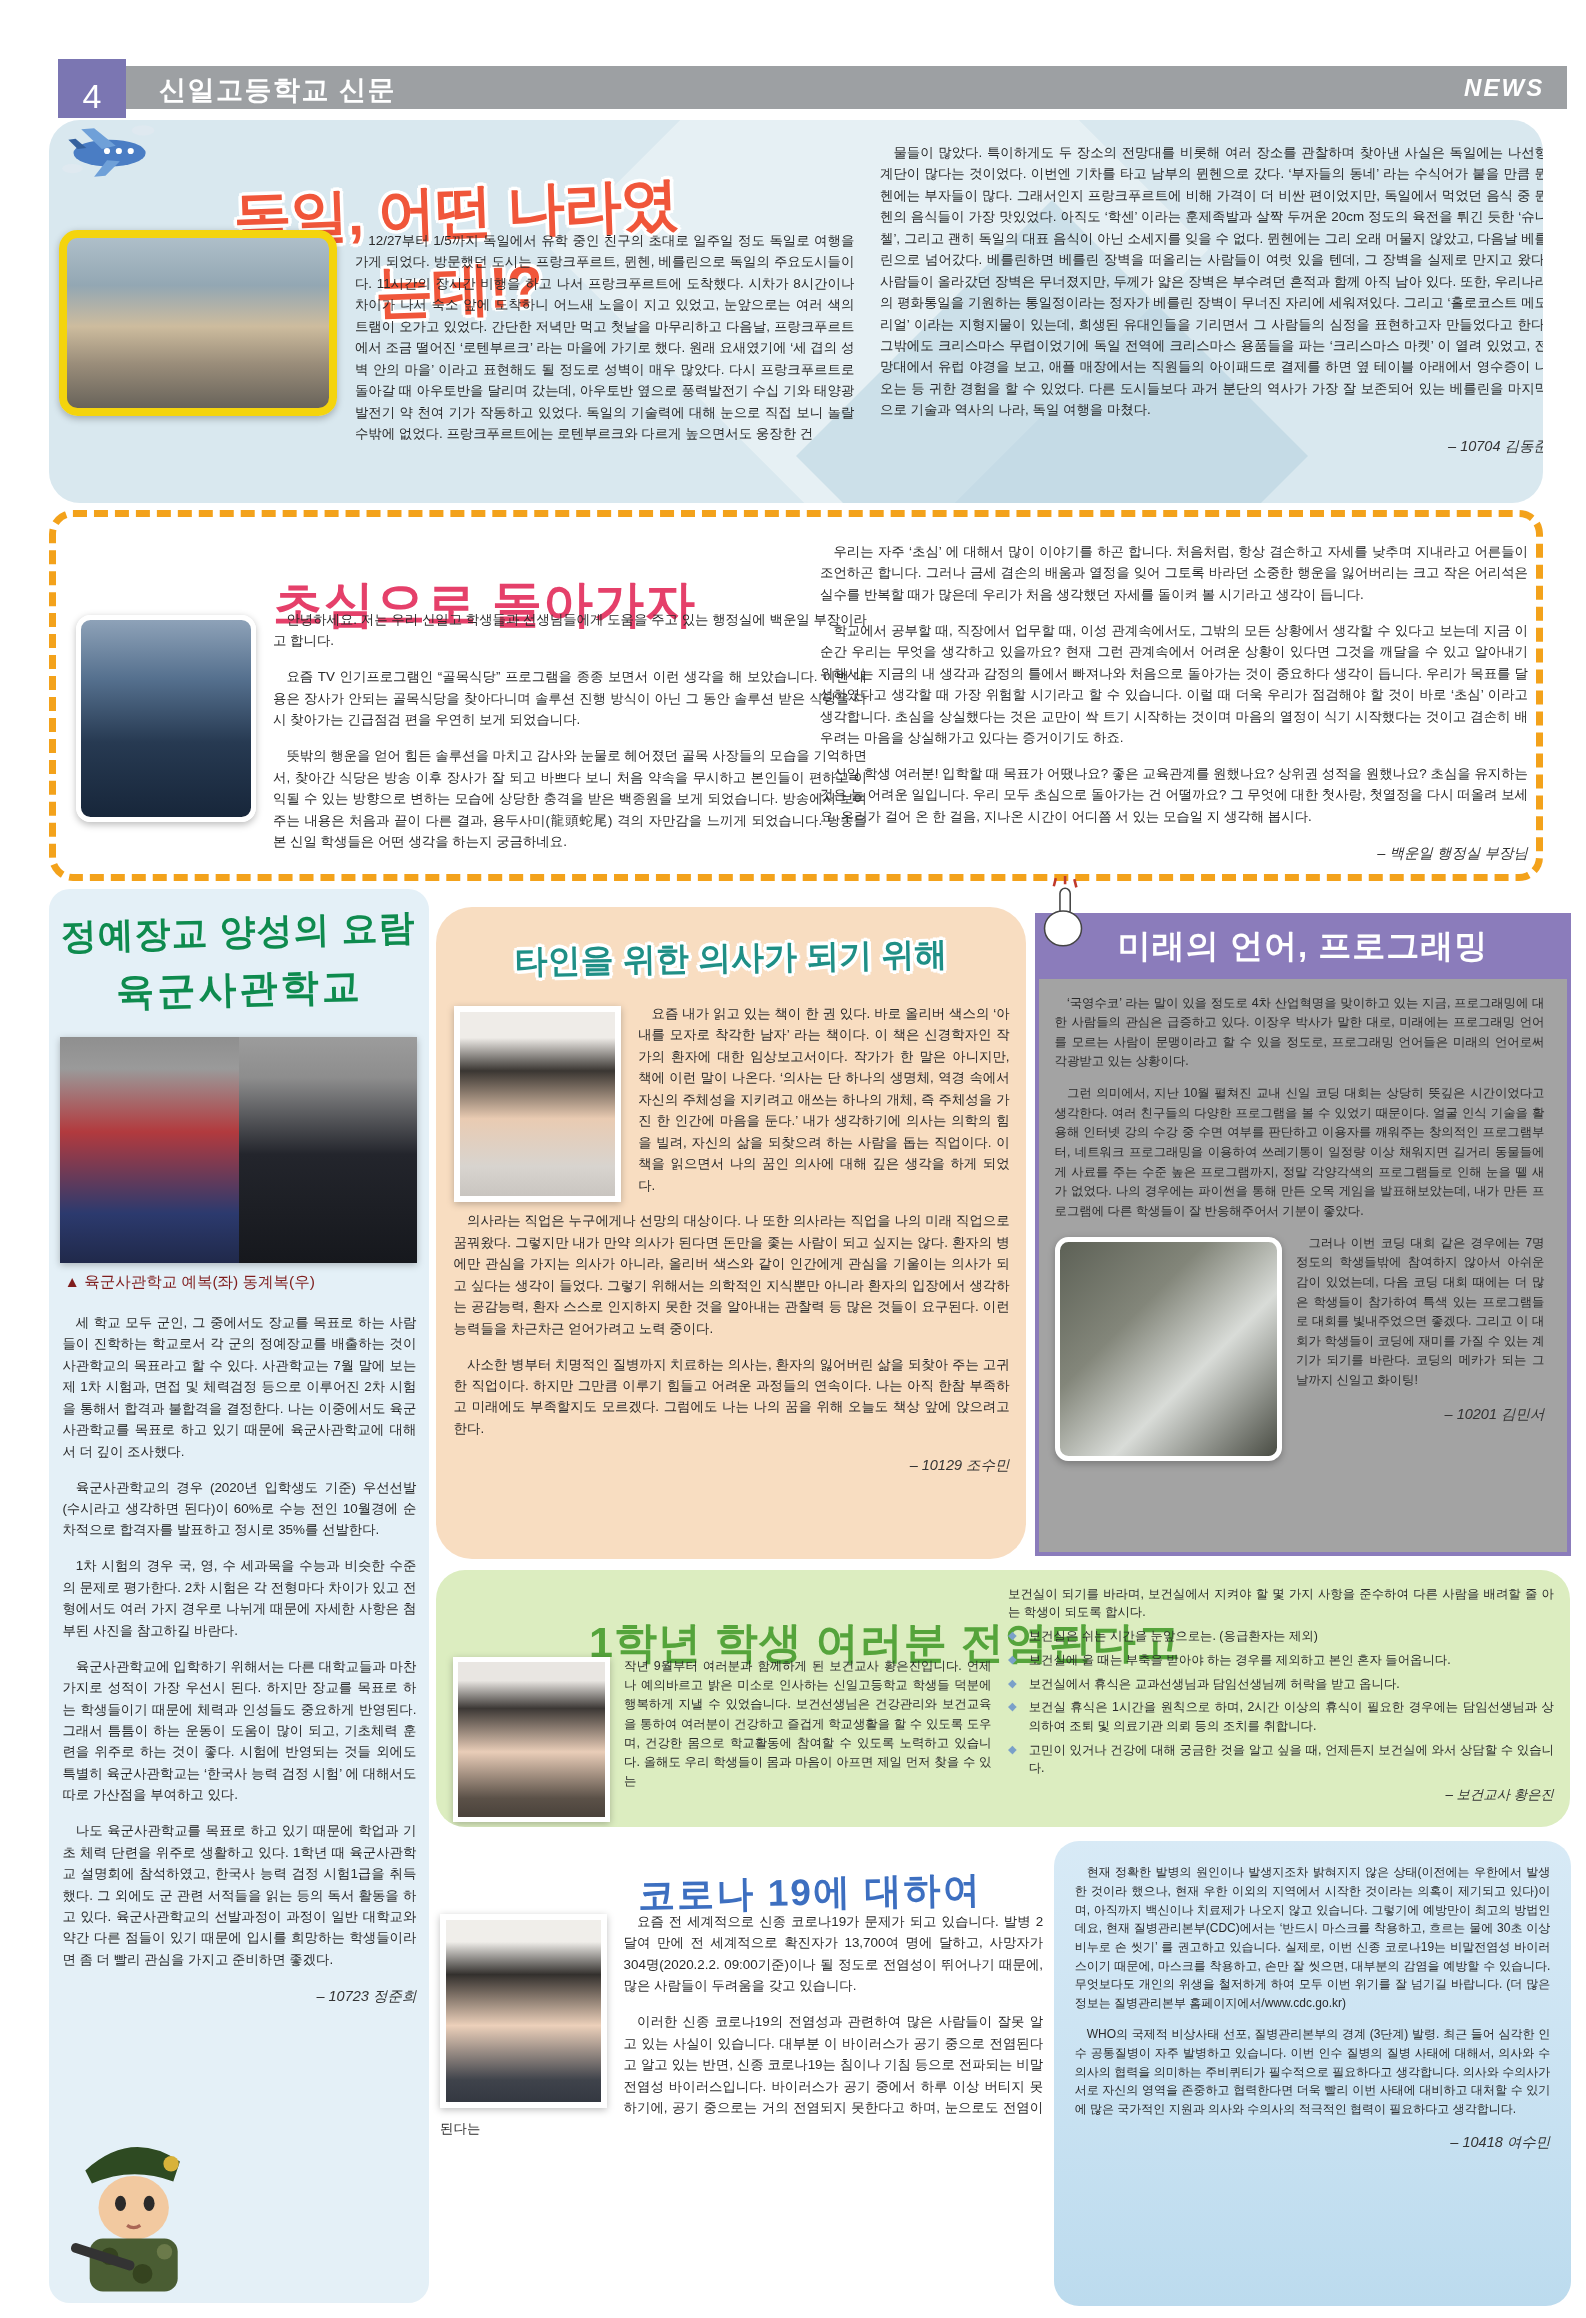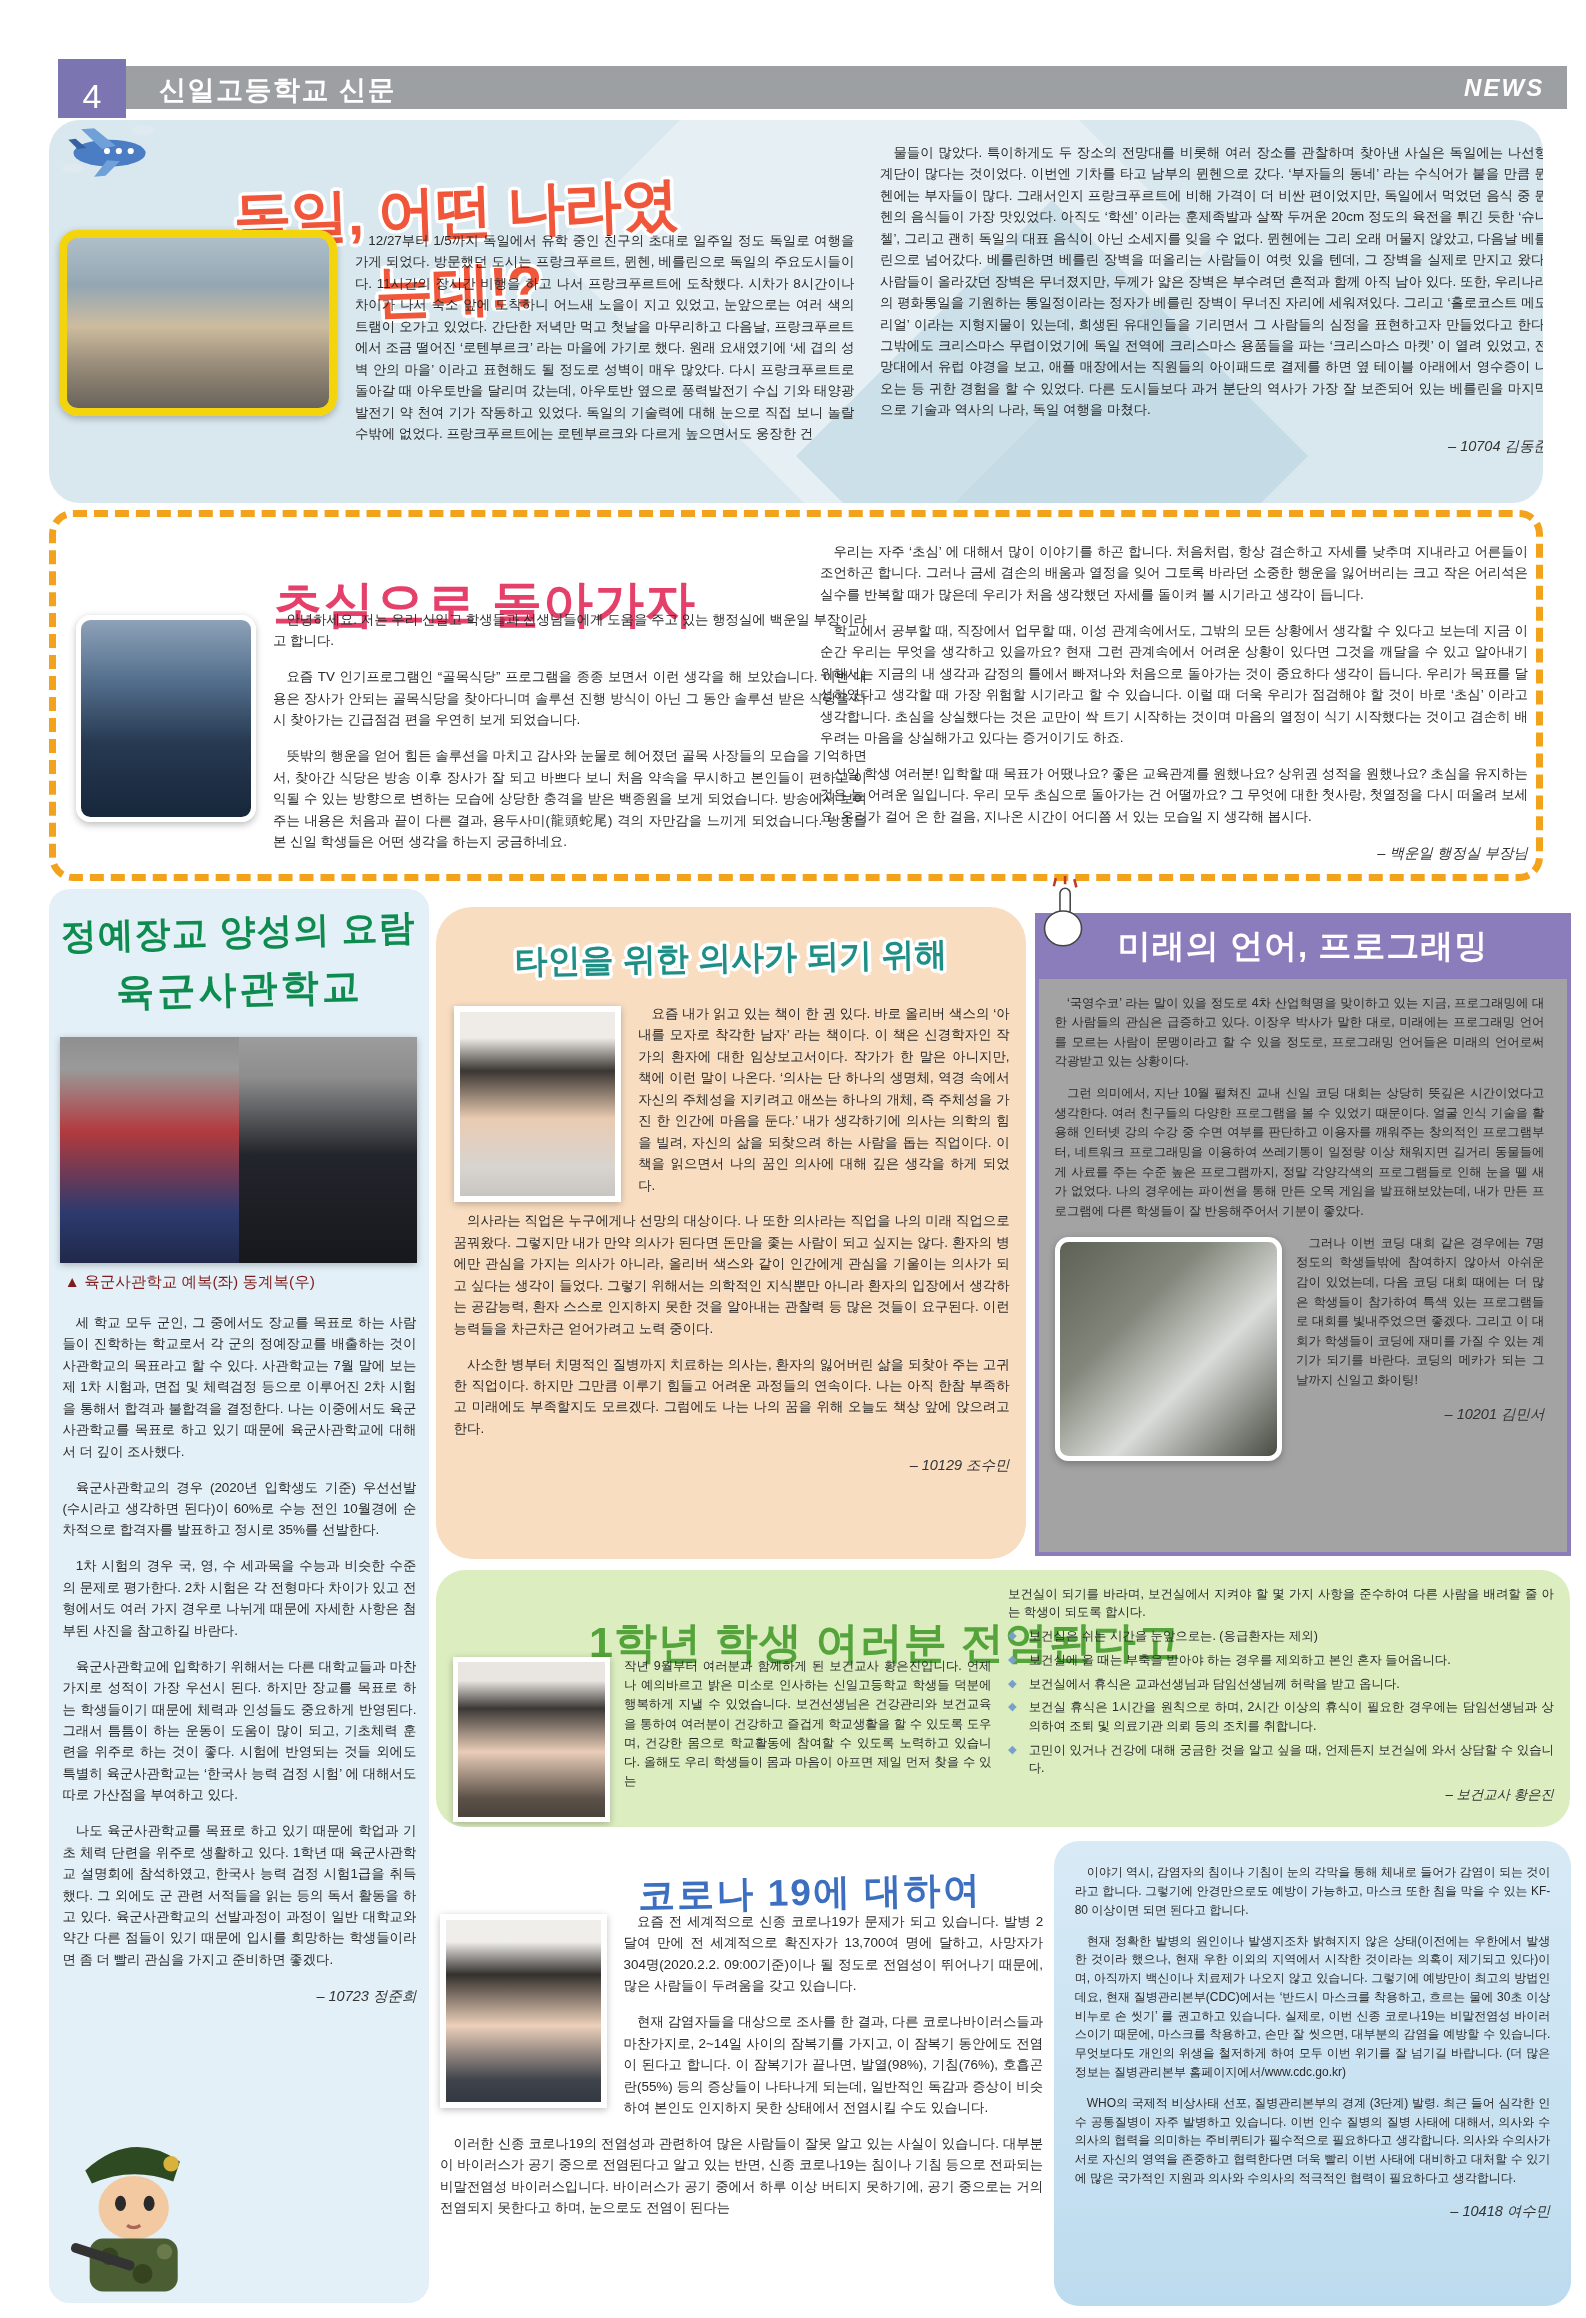--- a/index.html
+++ b/index.html
@@ -222,25 +222,23 @@
       </ul>
       <div class="byline">– 보건교사 황은진</div>
     </div>
   </section>
 
   <section id="a-covid">
     <h1 class="v-title">코로나 19에 대하여</h1>
     <div class="v-left body-text">
       <div class="photo photo-covid"></div>
       <p>요즘 전 세계적으로 신종 코로나19가 문제가 되고 있습니다. 발병 2달여 만에 전 세계적으로 확진자가 13,700여 명에 달하고, 사망자가 304명(2020.2.2. 09:00기준)이나 될 정도로 전염성이 뛰어나기 때문에, 많은 사람들이 두려움을 갖고 있습니다.</p>
-      <p>현재 감염자들을 대상으로 조사를 한 결과, 다른 코로나바이러스들과 마찬가지로, 2~14일 사이의 잠복기를 가지고, 이 잠복기 동안에도 전염이 된다고 합니다. 이 잠복기가 끝나면, 발열(98%), 기침(76%), 호흡곤란(55%) 등의 증상들이 나타나게 되는데, 일반적인 독감과 증상이 비슷하여 본인도 인지하지 못한 상태에서 전염시킬 수도 있습니다.</p>
       <p>이러한 신종 코로나19의 전염성과 관련하여 많은 사람들이 잘못 알고 있는 사실이 있습니다. 대부분 이 바이러스가 공기 중으로 전염된다고 알고 있는 반면, 신종 코로나19는 침이나 기침 등으로 전파되는 비말전염성 바이러스입니다. 바이러스가 공기 중에서 하루 이상 버티지 못하기에, 공기 중으로는 거의 전염되지 못한다고 하며, 눈으로도 전염이 된다는</p>
     </div>
     <div class="v-right">
-      <p>이야기 역시, 감염자의 침이나 기침이 눈의 각막을 통해 체내로 들어가 감염이 되는 것이라고 합니다. 그렇기에 안경만으로도 예방이 가능하고, 마스크 또한 침을 막을 수 있는 KF-80 이상이면 되면 된다고 합니다.</p>
       <p>현재 정확한 발병의 원인이나 발생지조차 밝혀지지 않은 상태(이전에는 우한에서 발생한 것이라 했으나, 현재 우한 이외의 지역에서 시작한 것이라는 의혹이 제기되고 있다)이며, 아직까지 백신이나 치료제가 나오지 않고 있습니다. 그렇기에 예방만이 최고의 방법인데요, 현재 질병관리본부(CDC)에서는 ‘반드시 마스크를 착용하고, 흐르는 물에 30초 이상 비누로 손 씻기’ 를 권고하고 있습니다. 실제로, 이번 신종 코로나19는 비말전염성 바이러스이기 때문에, 마스크를 착용하고, 손만 잘 씻으면, 대부분의 감염을 예방할 수 있습니다. 무엇보다도 개인의 위생을 철저하게 하여 모두 이번 위기를 잘 넘기길 바랍니다. (더 많은 정보는 질병관리본부 홈페이지에서/www.cdc.go.kr)</p>
       <p>WHO의 국제적 비상사태 선포, 질병관리본부의 경계 (3단계) 발령. 최근 들어 심각한 인수 공통질병이 자주 발병하고 있습니다. 이번 인수 질병의 질병 사태에 대해서, 의사와 수의사의 협력을 의미하는 주비퀴티가 필수적으로 필요하다고 생각합니다. 의사와 수의사가 서로 자신의 영역을 존중하고 협력한다면 더욱 빨리 이번 사태에 대비하고 대처할 수 있기에 많은 국가적인 지원과 의사와 수의사의 적극적인 협력이 필요하다고 생각합니다.</p>
       <div class="byline">– 10418 여수민</div>
     </div>
   </section>
 
 </div>
 
 
 </body></html>

